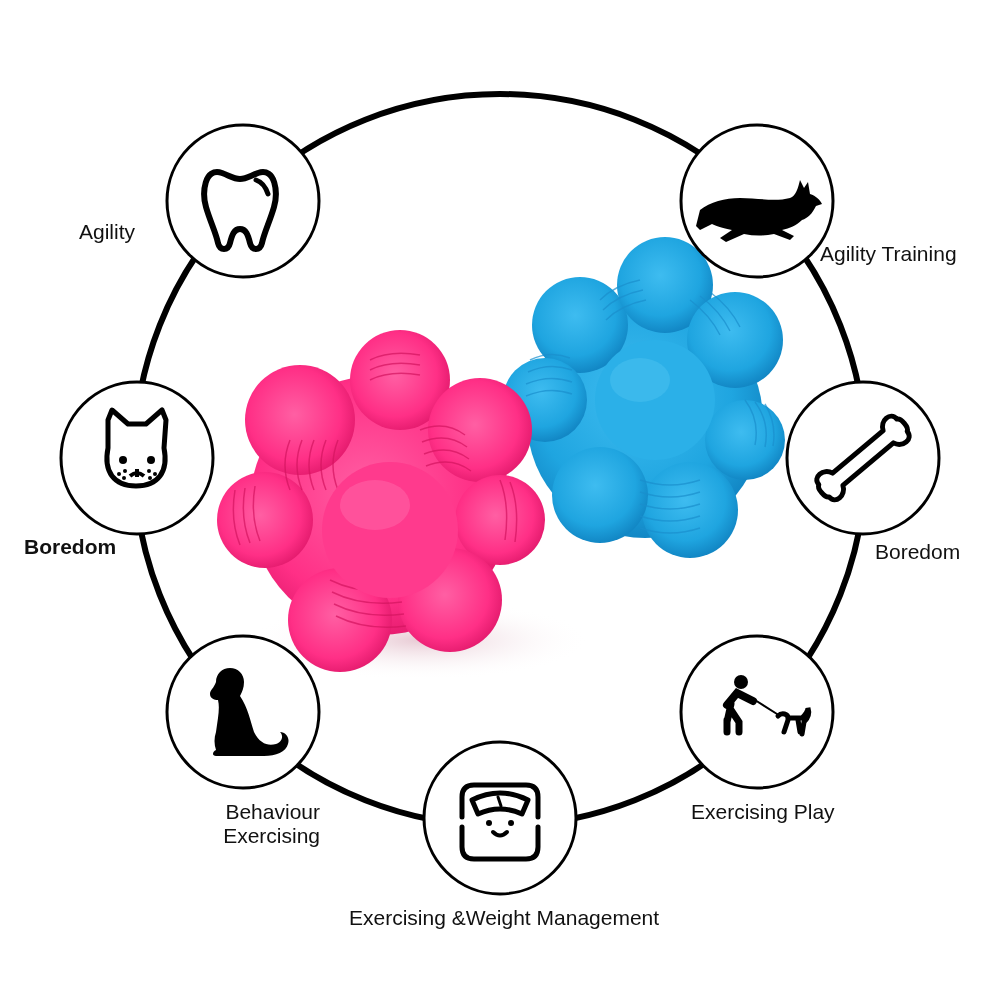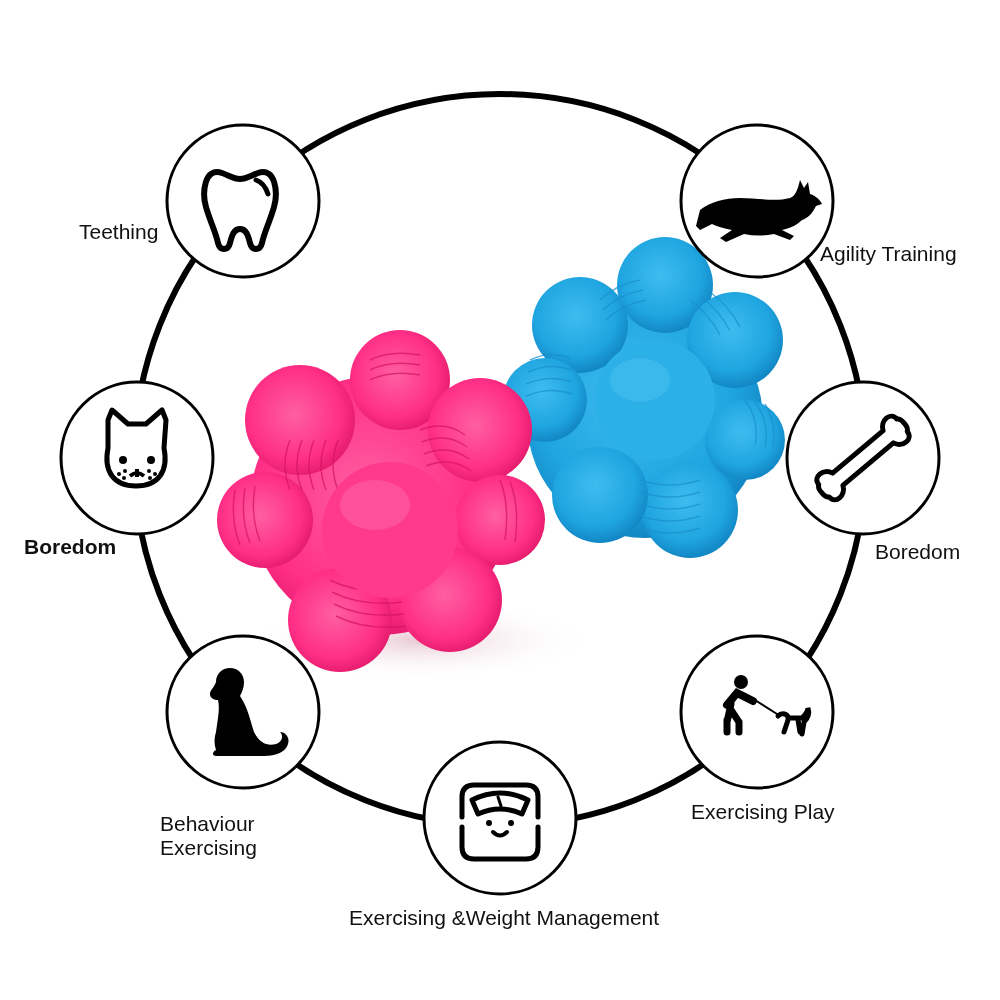--- a/index.html
+++ b/index.html
@@ -1,20 +1,20 @@
 <!DOCTYPE html>
 <html><head>
 <meta charset="utf-8">
 <style>
   html, body { margin:0; padding:0; background:#ffffff; }
   body { width:1000px; height:1000px; position:relative; overflow:hidden;
          font-family:"Liberation Sans", sans-serif; }
   .stage { position:absolute; left:0; top:0; width:1000px; height:1000px; }
   .label { position:absolute; font-size:21px; color:#111; white-space:nowrap; line-height:1.15; }
-  .label.center { text-align:left;margin-top:12px; }
+  .label.center { text-align:right; }
   svg { position:absolute; left:0; top:0; }
 </style>
 </head>
 <body>
 
 <div class="stage">
 
 <svg width="1000" height="1000" viewBox="0 0 1000 1000">
   <defs>
     <radialGradient id="pinkG" cx="45%" cy="45%" r="60%">
@@ -138,21 +138,21 @@
     <path d="M472 800 q28 -14 56 0 l-6 14 q-22 -10 -44 0 z"></path>
     <path d="M498 797 l3 9" stroke-width="3"></path>
     <path d="M493 832 q7 7 14 0" stroke-width="4"></path>
   </g>
   <g fill="#000">
         <circle cx="489" cy="823" r="3"></circle>
         <circle cx="511" cy="823" r="3"></circle>
       </g>
 </svg>
 
-<span class="label" style="left:79px; top:220px;">Teething</span>
+<span class="label" style="left:79px; top:220px;">Agility</span>
 <span class="label" style="left:820px; top:242px;">Agility Training</span>
 <span class="label" style="left:875px; top:540px;">Boredom</span>
 <span class="label" style="left:691px; top:800px;">Exercising Play</span>
 <span class="label" style="left:349px; top:906px;">Exercising &amp;Weight Management</span>
 <div class="label center" style="left:160px; top:800px; width:160px;">
   <div>Behaviour</div>
   <div>Exercising</div>
 </div>
 <span class="label" style="left:24px; top:535px;font-weight:bold;">Boredom</span>
 

